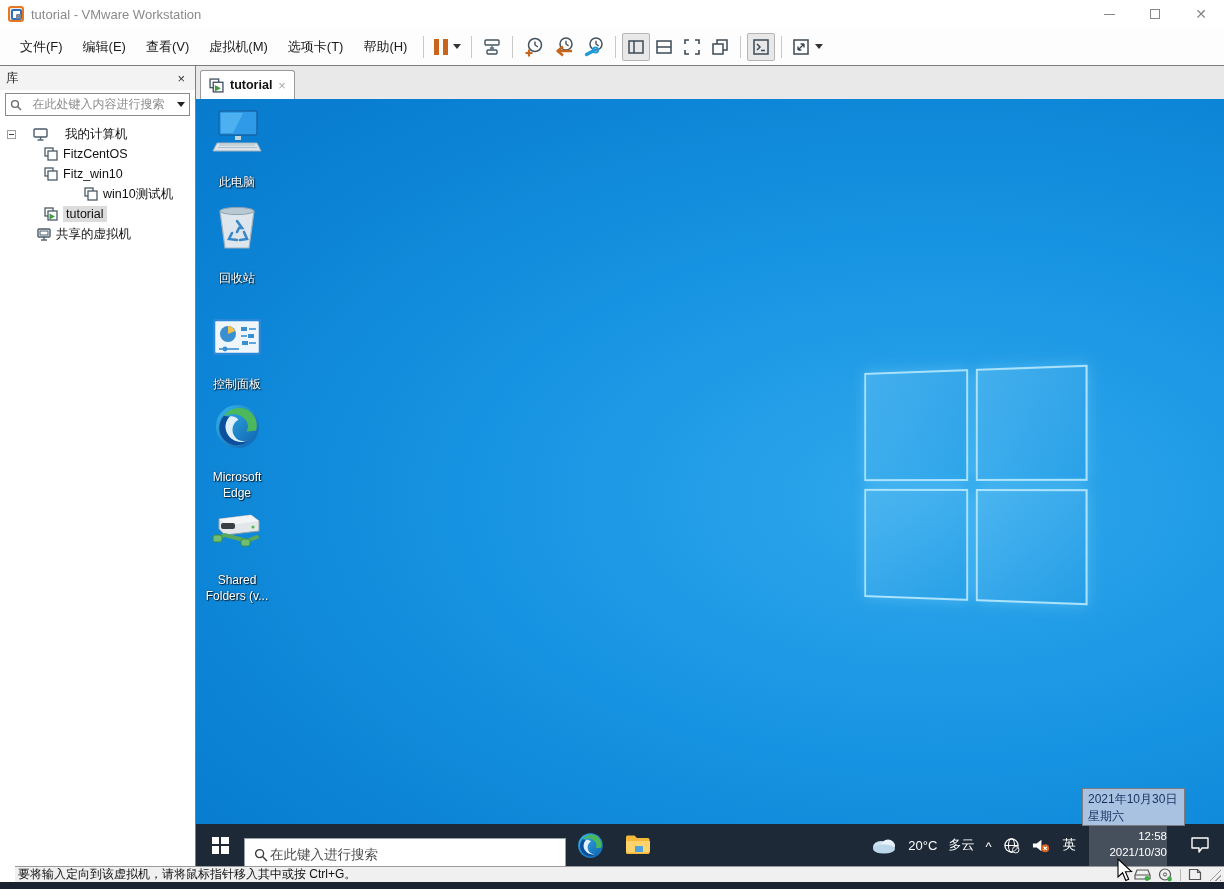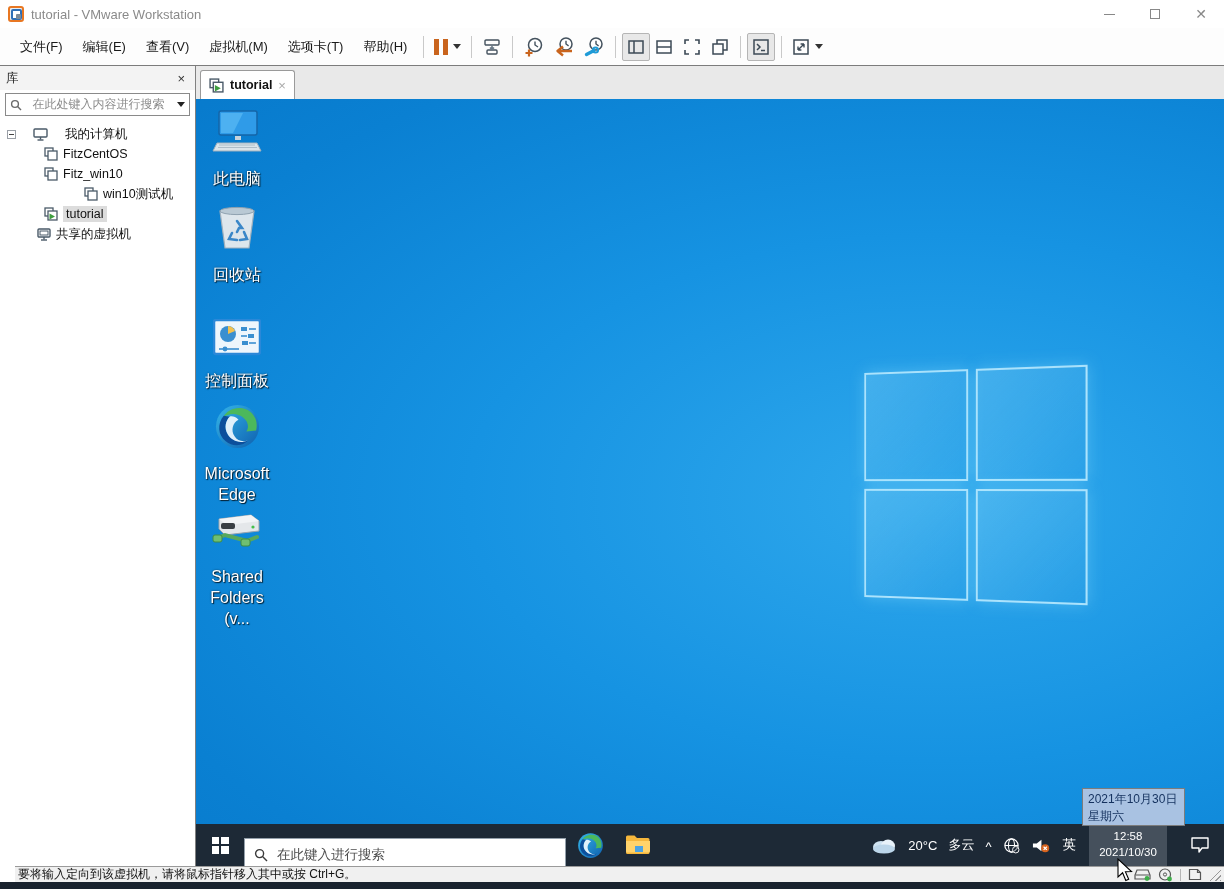--- a/index.html
+++ b/index.html
@@ -61,36 +61,36 @@
   .winlogo { position:absolute; left:660px; top:270px; width:232px; height:232px;
              transform:perspective(900px) rotateY(-16deg); display:grid;
              grid-template-columns:1fr 1fr; grid-template-rows:1fr 1fr; gap:8px; }
   .winlogo i { display:block; border:2px solid rgba(190,236,255,0.85);
                background:linear-gradient(135deg, rgba(140,215,250,0.30), rgba(60,160,225,0.12));
                box-shadow:0 0 14px rgba(150,225,255,0.35); }
 
   
   .dicon { position:absolute; left:0; width:82px; text-align:center; }
   .dicon .art { height:48px; display:flex; align-items:flex-end; justify-content:center; }
-  .dicon .dlabel { margin-top:14px; color:#fff; font-size:16px; line-height:1.3; white-space:pre-line;
+  .dicon .dlabel { margin-top:20px; color:#fff; font-size:12px; line-height:1.3; white-space:pre-line;
                    text-shadow:1px 1px 1px rgba(0,0,0,0.75), 0 0 2px rgba(0,0,0,0.6); }
 
   
   .taskbar { position:absolute; left:0; right:0; bottom:0; height:42px; background:#1d2936; display:flex; align-items:center; }
   .tb-start { width:48px; height:42px; display:flex; align-items:center; justify-content:center; }
   .start-logo { width:17px; height:17px; display:grid; grid-template-columns:1fr 1fr; grid-template-rows:1fr 1fr; gap:2px; }
   .start-logo i { background:#fff; display:block; }
-  .tb-search { width:322px; height:34px; background:#fff; border:1px solid #94a0ab; display:flex; align-items:center; padding:0 9px; gap:9px;margin-top:19px; }
+  .tb-search { width:322px; height:34px; background:#fff; border:1px solid #94a0ab; display:flex; align-items:center; padding:0 9px; gap:2px;margin-top:19px; }
   .tb-search .ph { color:#4d4d4d; font-size:13.5px; }
   .tb-app { width:48px; height:42px; display:flex; align-items:center; justify-content:center; }
   .tray { margin-left:auto; display:flex; align-items:center; color:#fff; font-size:13px; gap:11px; padding-right:2px; height:42px; }
   .tray .chev { font-size:13px; transform:translateY(1px); }
   .ime { font-size:13.5px; padding:0 2px; }
   .clockbox { width:78px; height:42px; background:#45505c; color:#fff; font-size:11.5px; line-height:1.35;
-              display:flex; flex-direction:column; align-items:center; justify-content:center; }
+              display:flex; flex-direction:column; align-items:flex-end; justify-content:center; }
   .notif { width:44px; height:42px; display:flex; align-items:center; justify-content:center; }
 
   
   .tooltip { position:absolute; right:39px; bottom:40px; width:103px; height:38px; background:#a9c2e2;
              border:1px solid #7c7c7c; color:#14315e; font-size:12px; line-height:1.45; padding:2px 5px; }
 
   
   .statusbar { height:16px; background:#f0f0f0; border-top:1px solid #9a9a9a; display:flex; align-items:center; font-size:12px; color:#111;margin-left:15px; }
   .statusbar .msg { flex:1; padding-left:3px; white-space:nowrap; overflow:hidden; }
   .st-icons { display:flex; align-items:center; gap:7px; padding-right:3px; }

